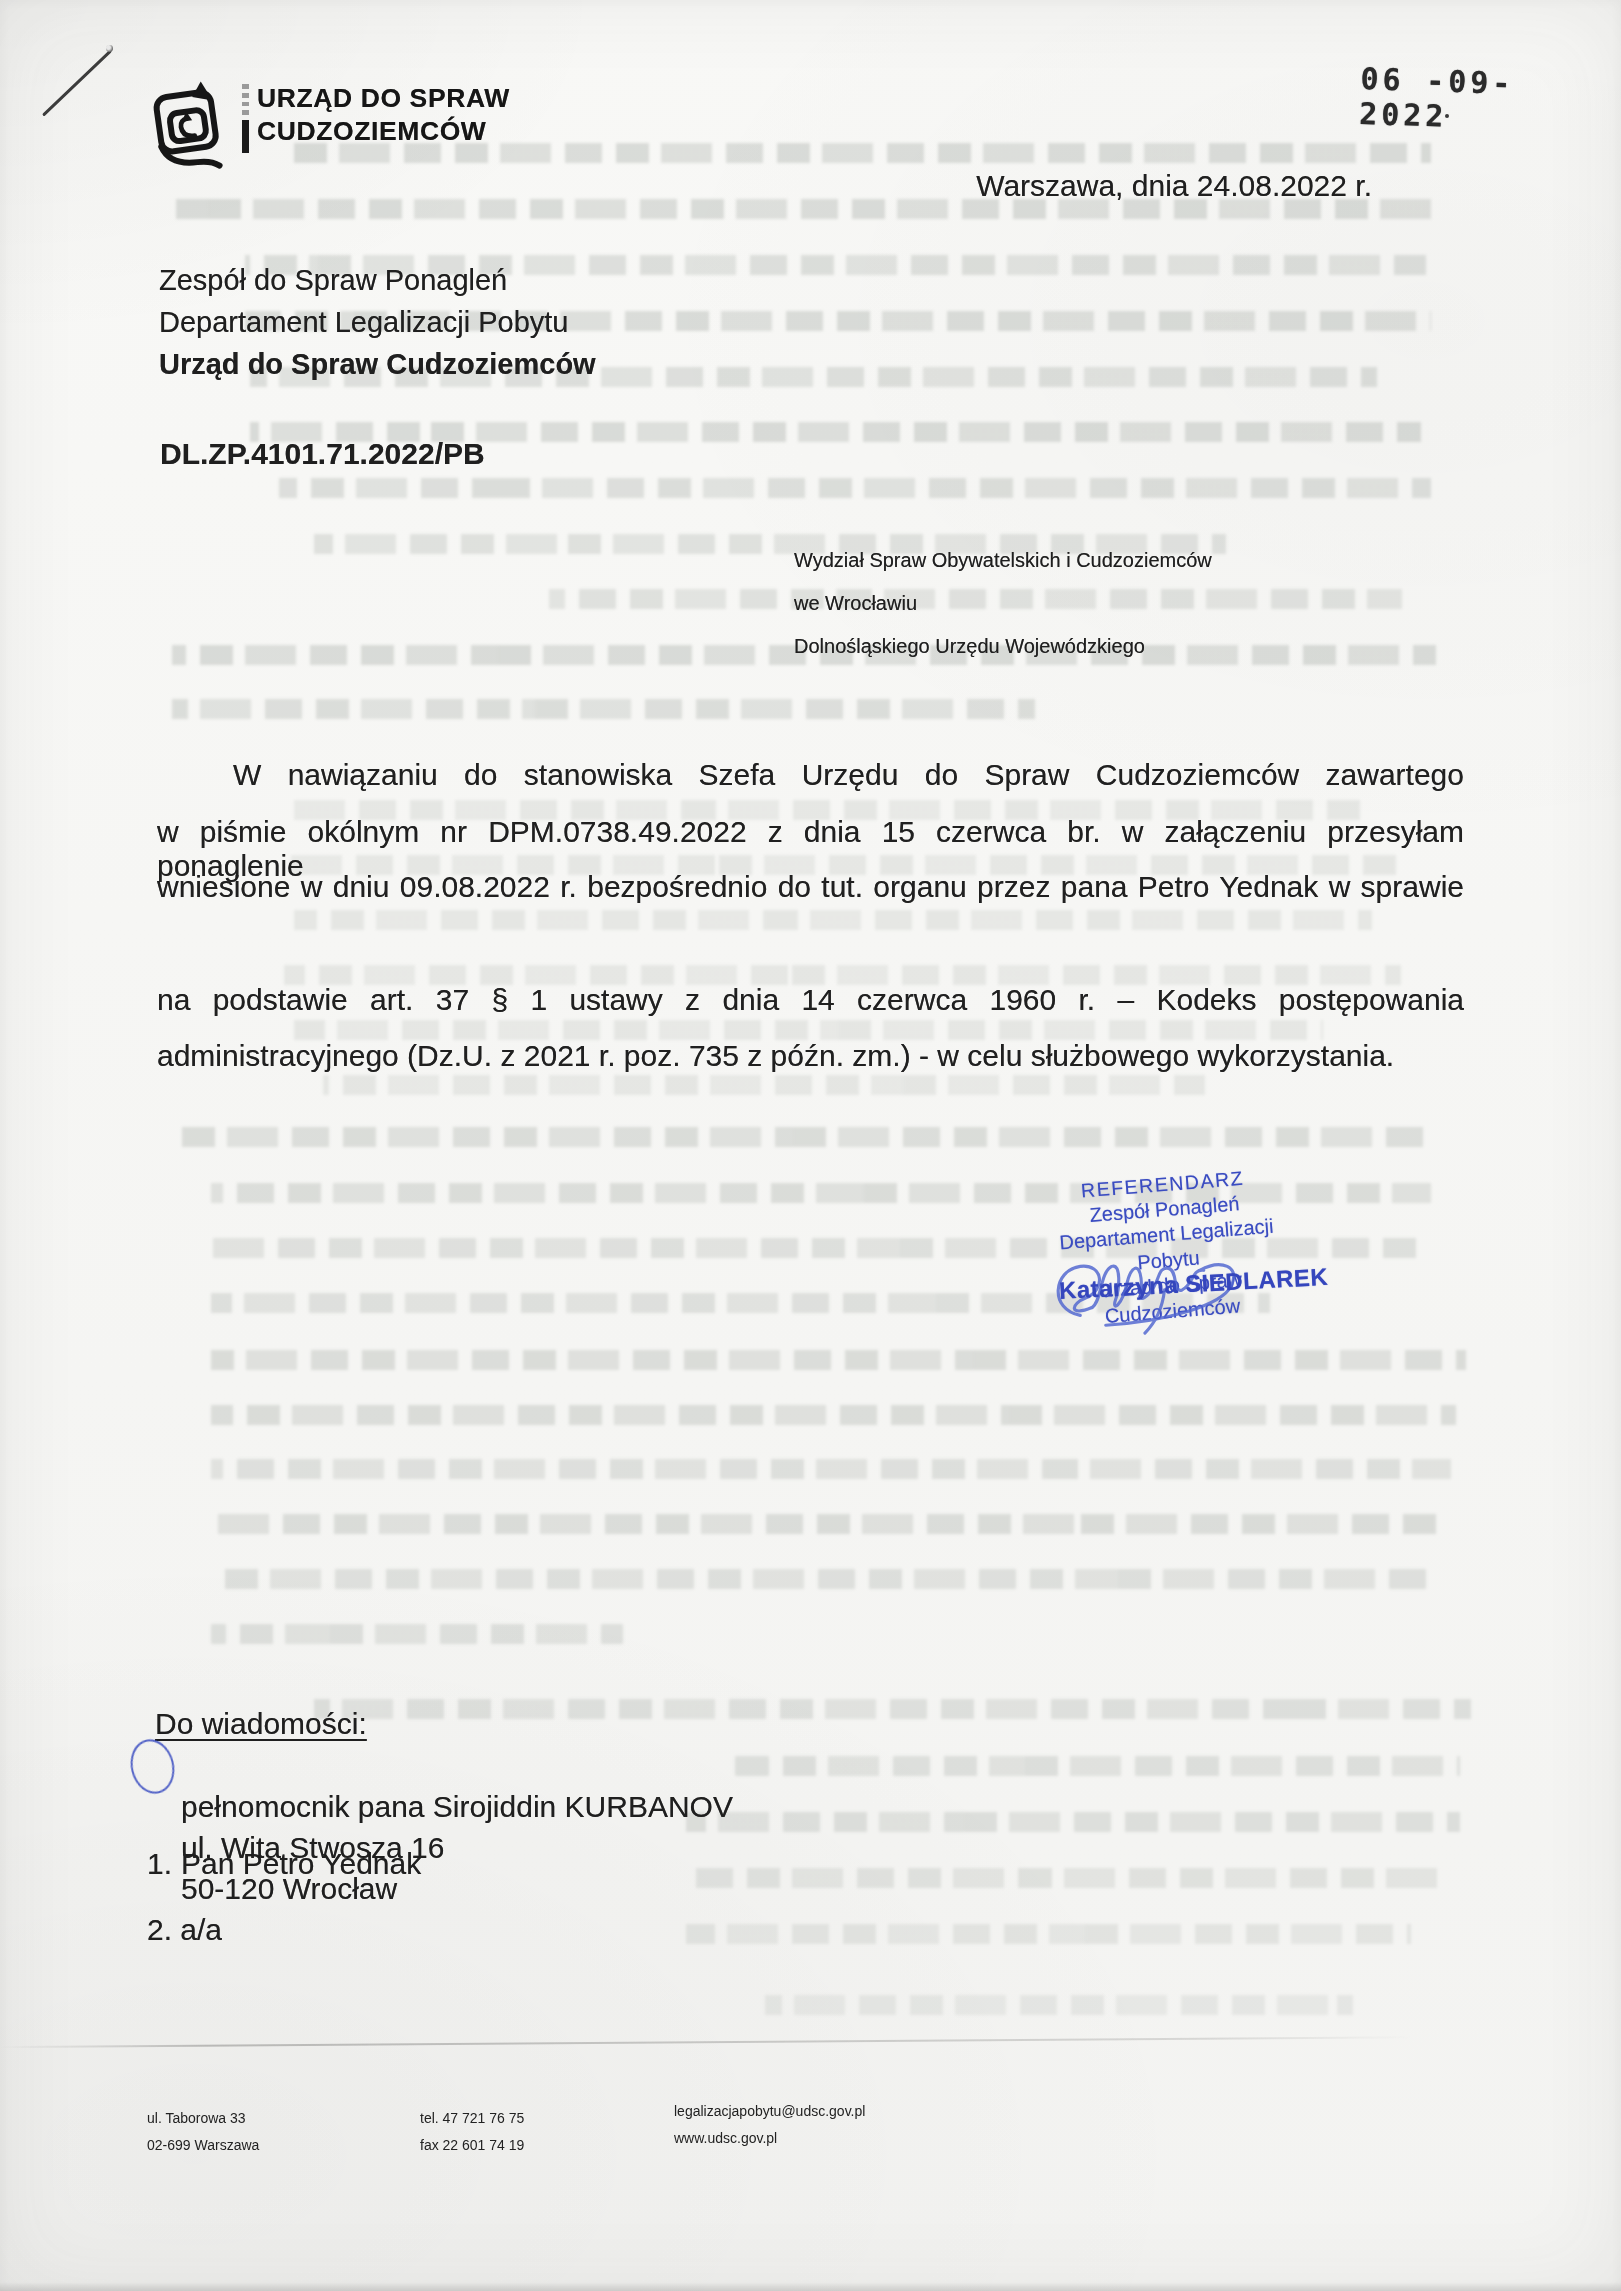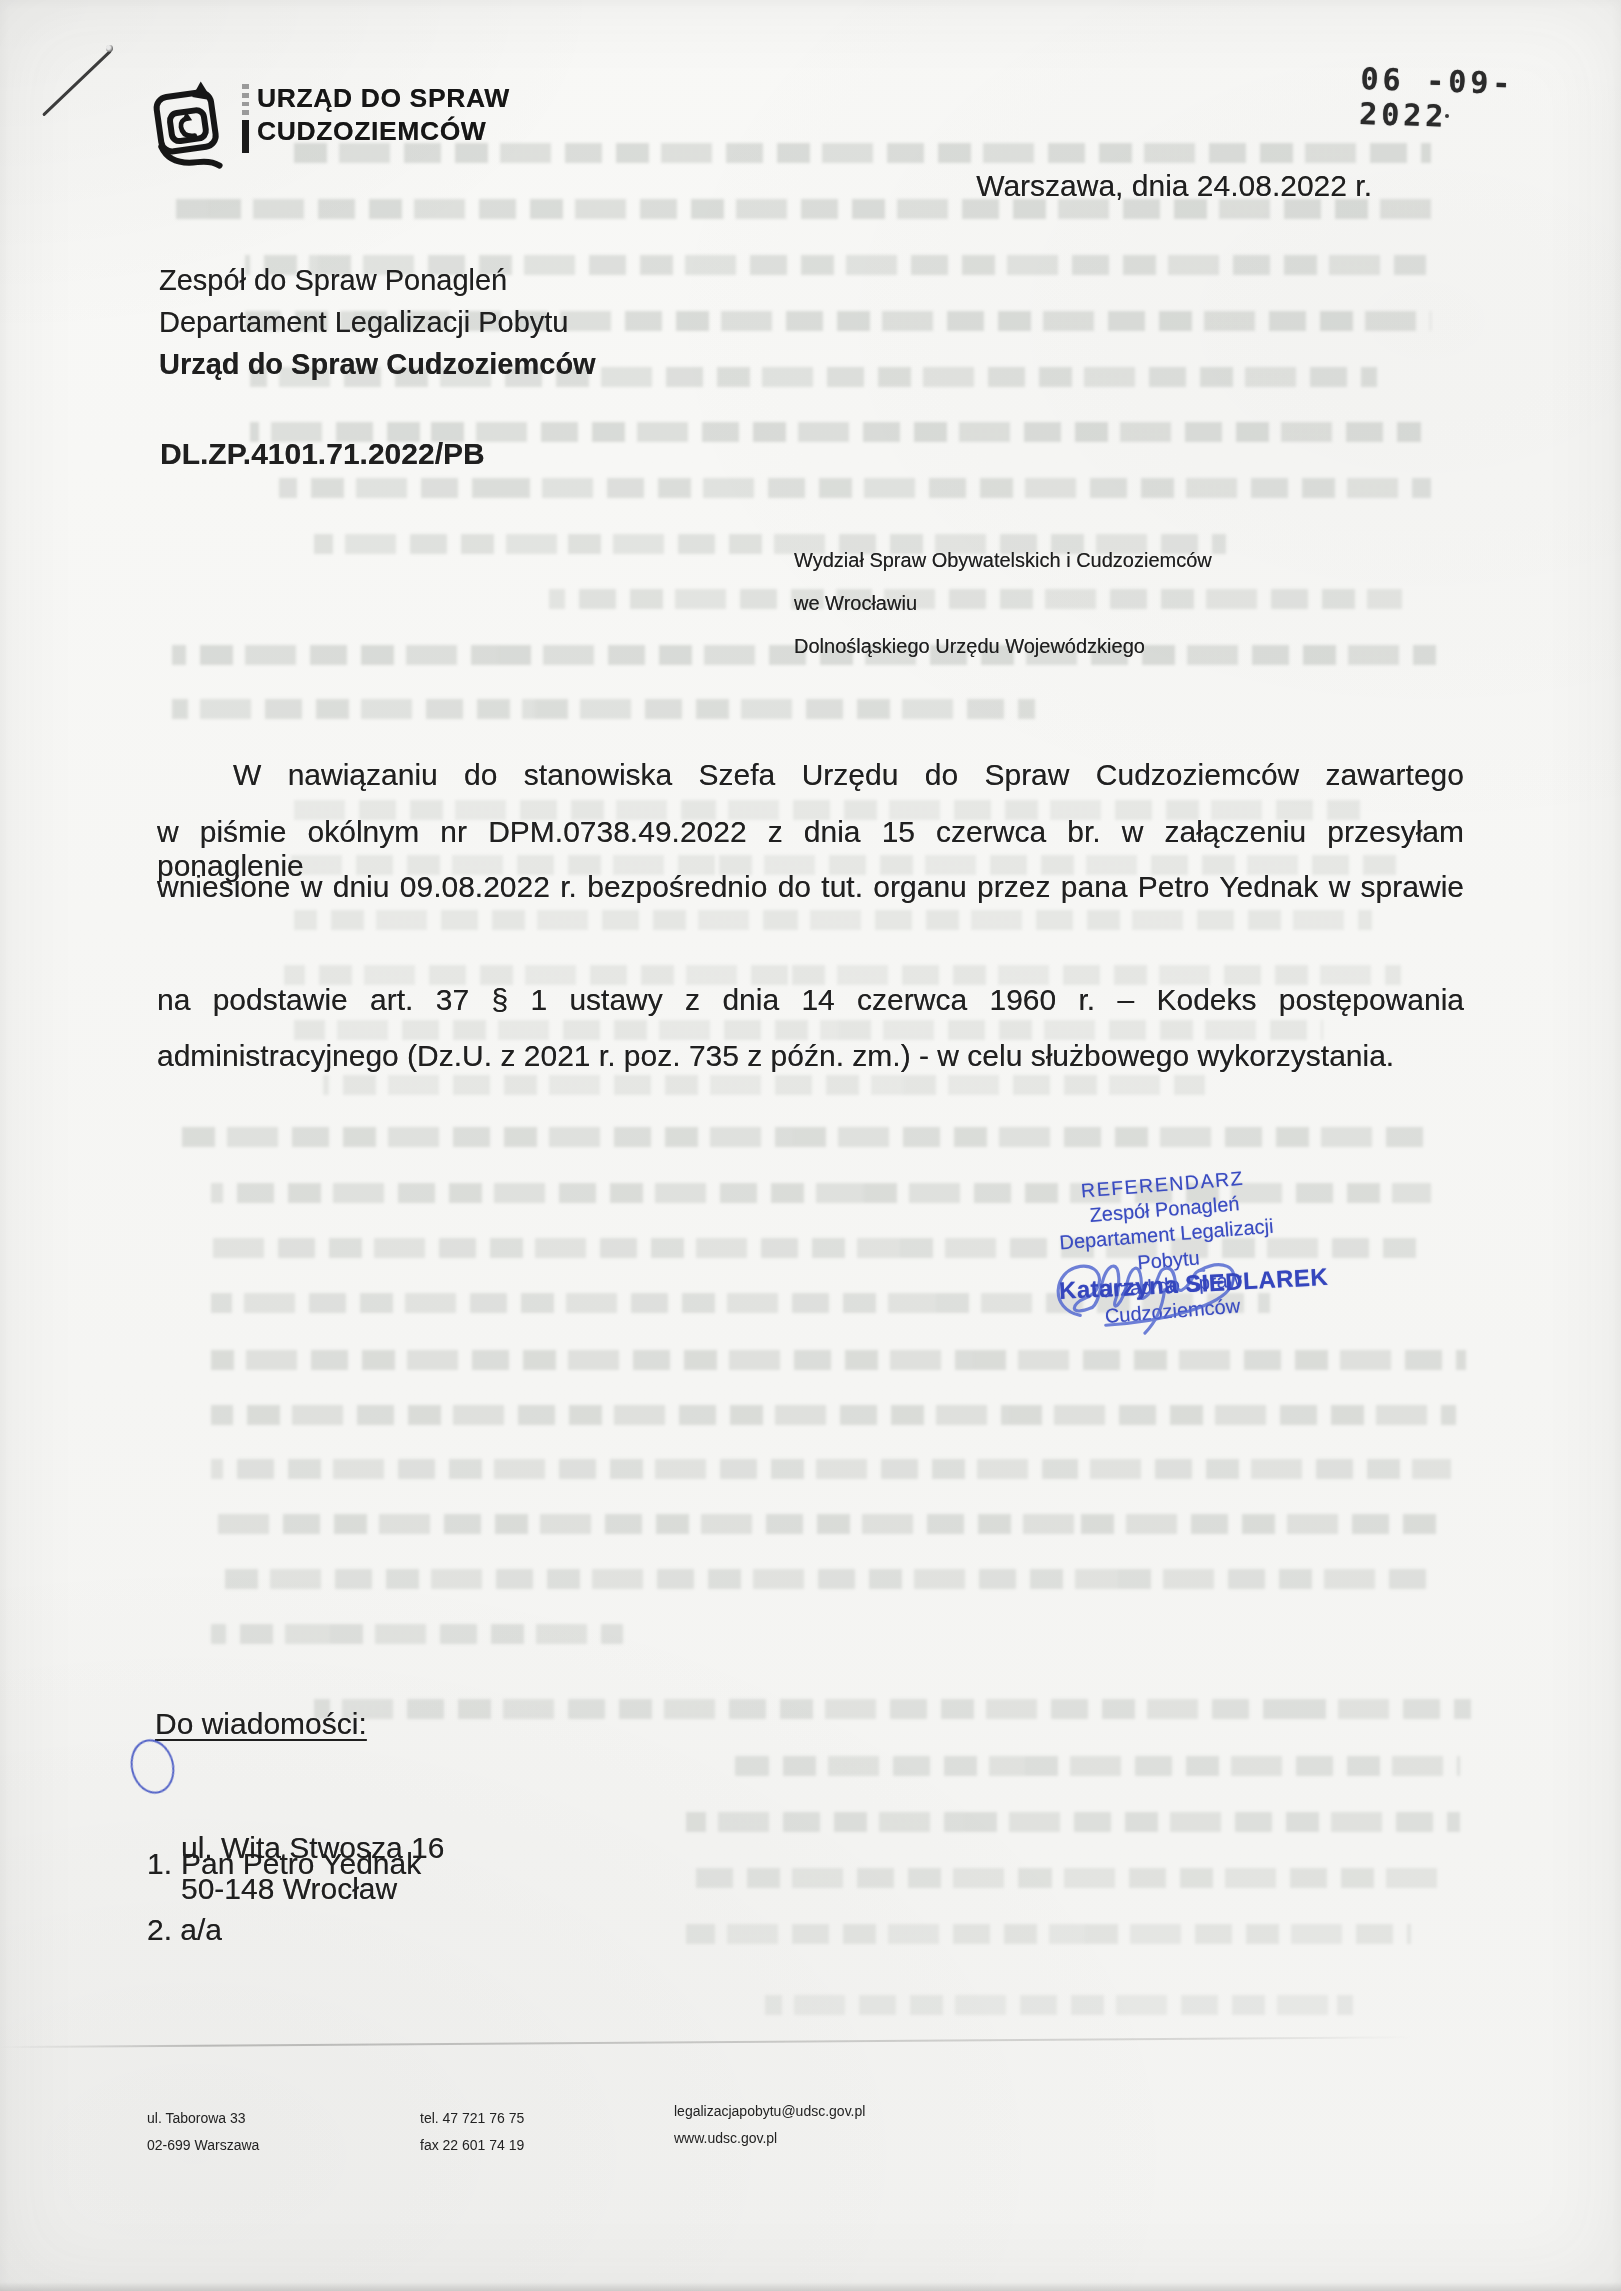--- a/index.html
+++ b/index.html
@@ -186,22 +186,23 @@
       <path d="M50 72 C 60 66, 58 36, 70 30 C 80 26, 78 54, 74 64 C 70 76, 80 72, 86 46 C 90 30, 98 26, 100 42 C 102 58, 96 70, 108 58 C 120 46, 116 30, 128 32 C 138 34, 132 58, 142 54 C 154 48, 152 32, 164 34"></path>
       <path d="M160 34 C 182 22, 202 30, 192 50 C 182 70, 126 86, 64 90"></path>
       <path d="M124 54 C 122 72, 114 88, 104 98"></path>
     </g>
   </svg>
   <div class="abs stamp-name">Katarzyna SIEDLAREK</div>
 
   <div class="abs cc-head soft">Do wiadomości:</div>
   <div class="abs cc-circle"></div>
   <div class="cc-row soft" style="top:1831px;margin-top:16px;"><span class="cc-num">1.</span><span>Pan Petro Yednak</span></div>
+  <div class="cc-row cc-ind soft" style="top:1790px;">pełnomocnik pana Sirojiddin KURBANOV</div>
   <div class="cc-row cc-ind soft" style="top:1831px;">ul. Wita Stwosza 16</div>
-  <div class="cc-row cc-ind soft" style="top:1872px;">50-148 Wrocław</div>
+  <div class="cc-row cc-ind soft" style="top:1872px;">50-120 Wrocław</div>
   <div class="cc-row soft" style="top:1913px;">2. a/a</div>
 
   <div class="foot" style="left:147px;top:2105px;">
     <div>ul. Taborowa 33</div>
     <div>02-699 Warszawa</div>
   </div>
   <div class="foot" style="left:420px;top:2105px;">
     <div>tel. 47 721 76 75</div>
     <div>fax 22 601 74 19</div>
   </div>

